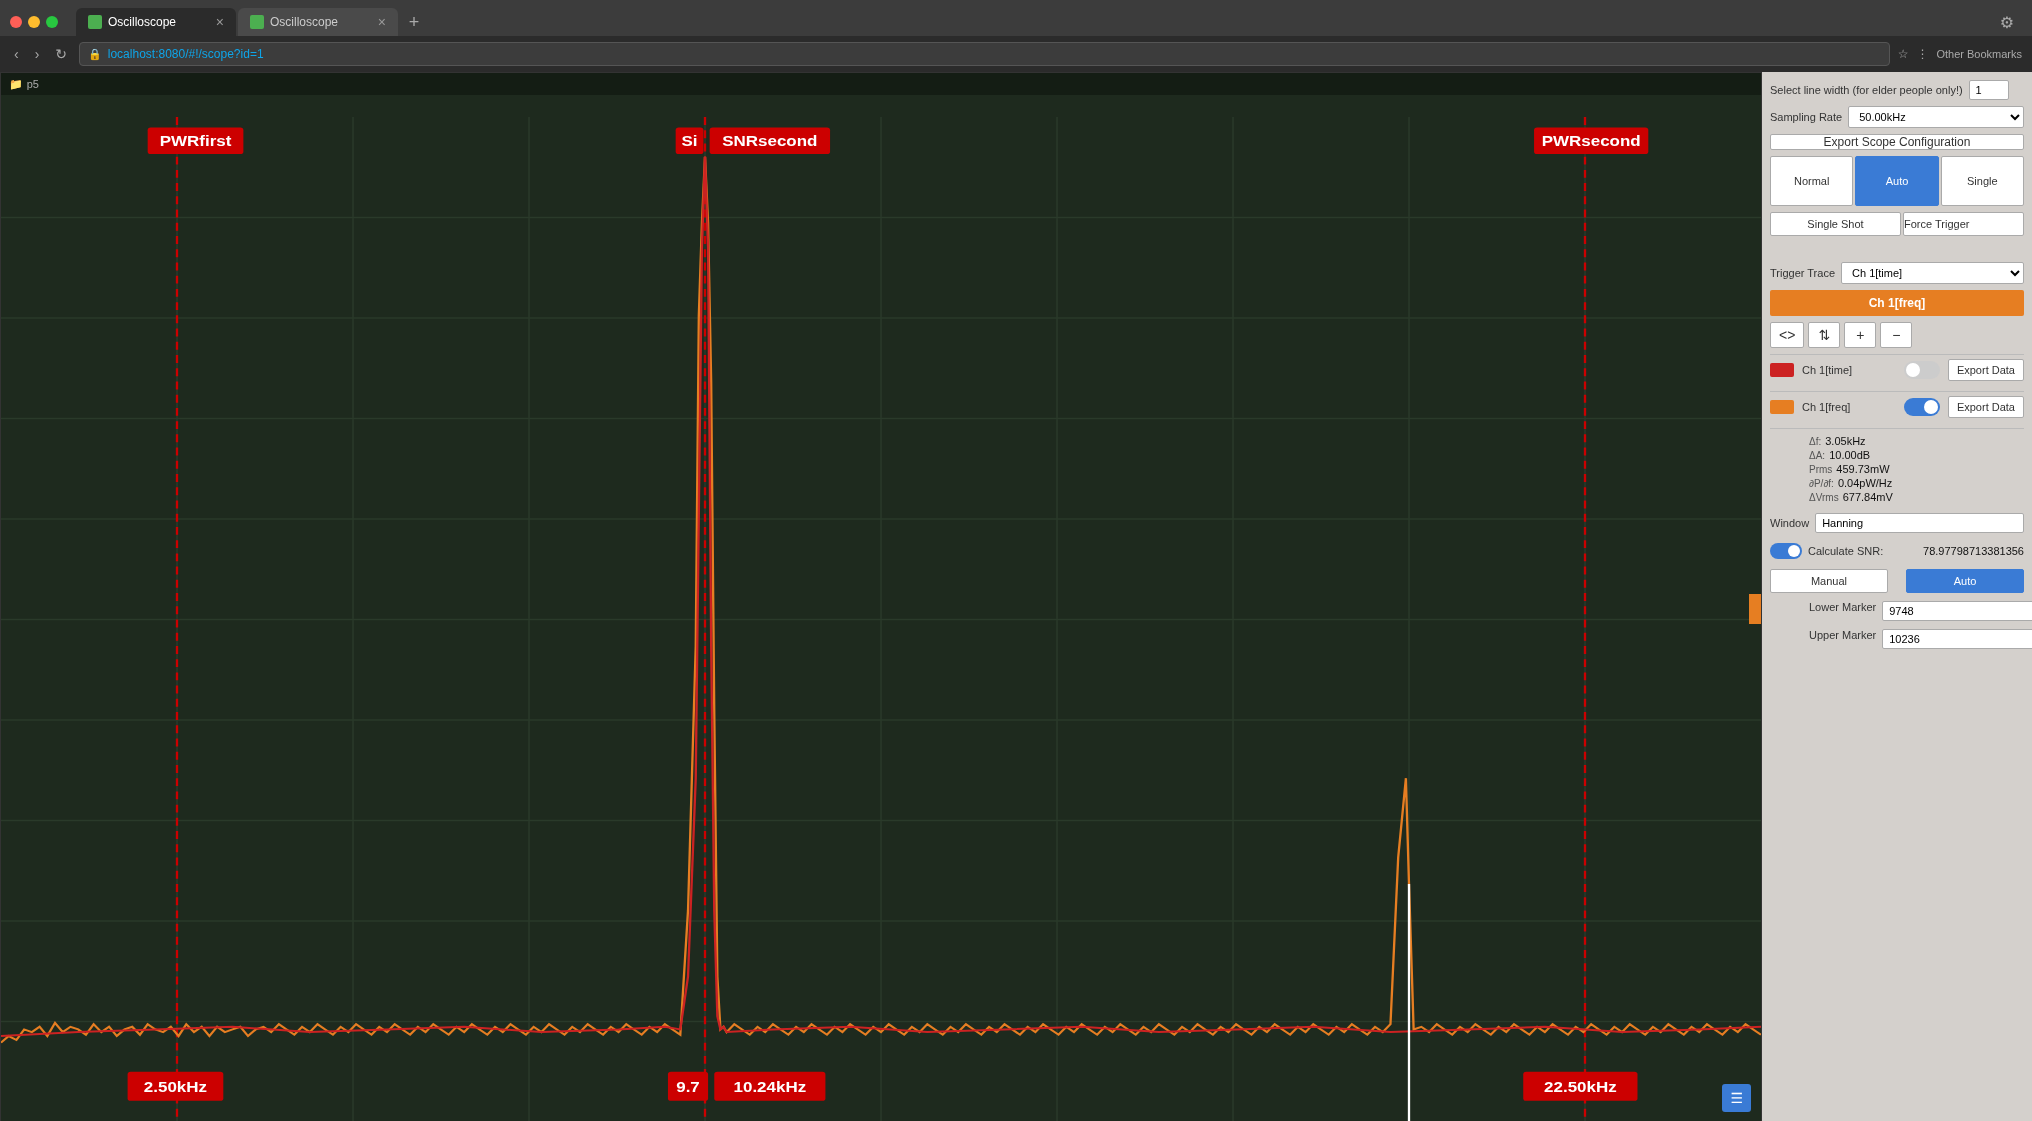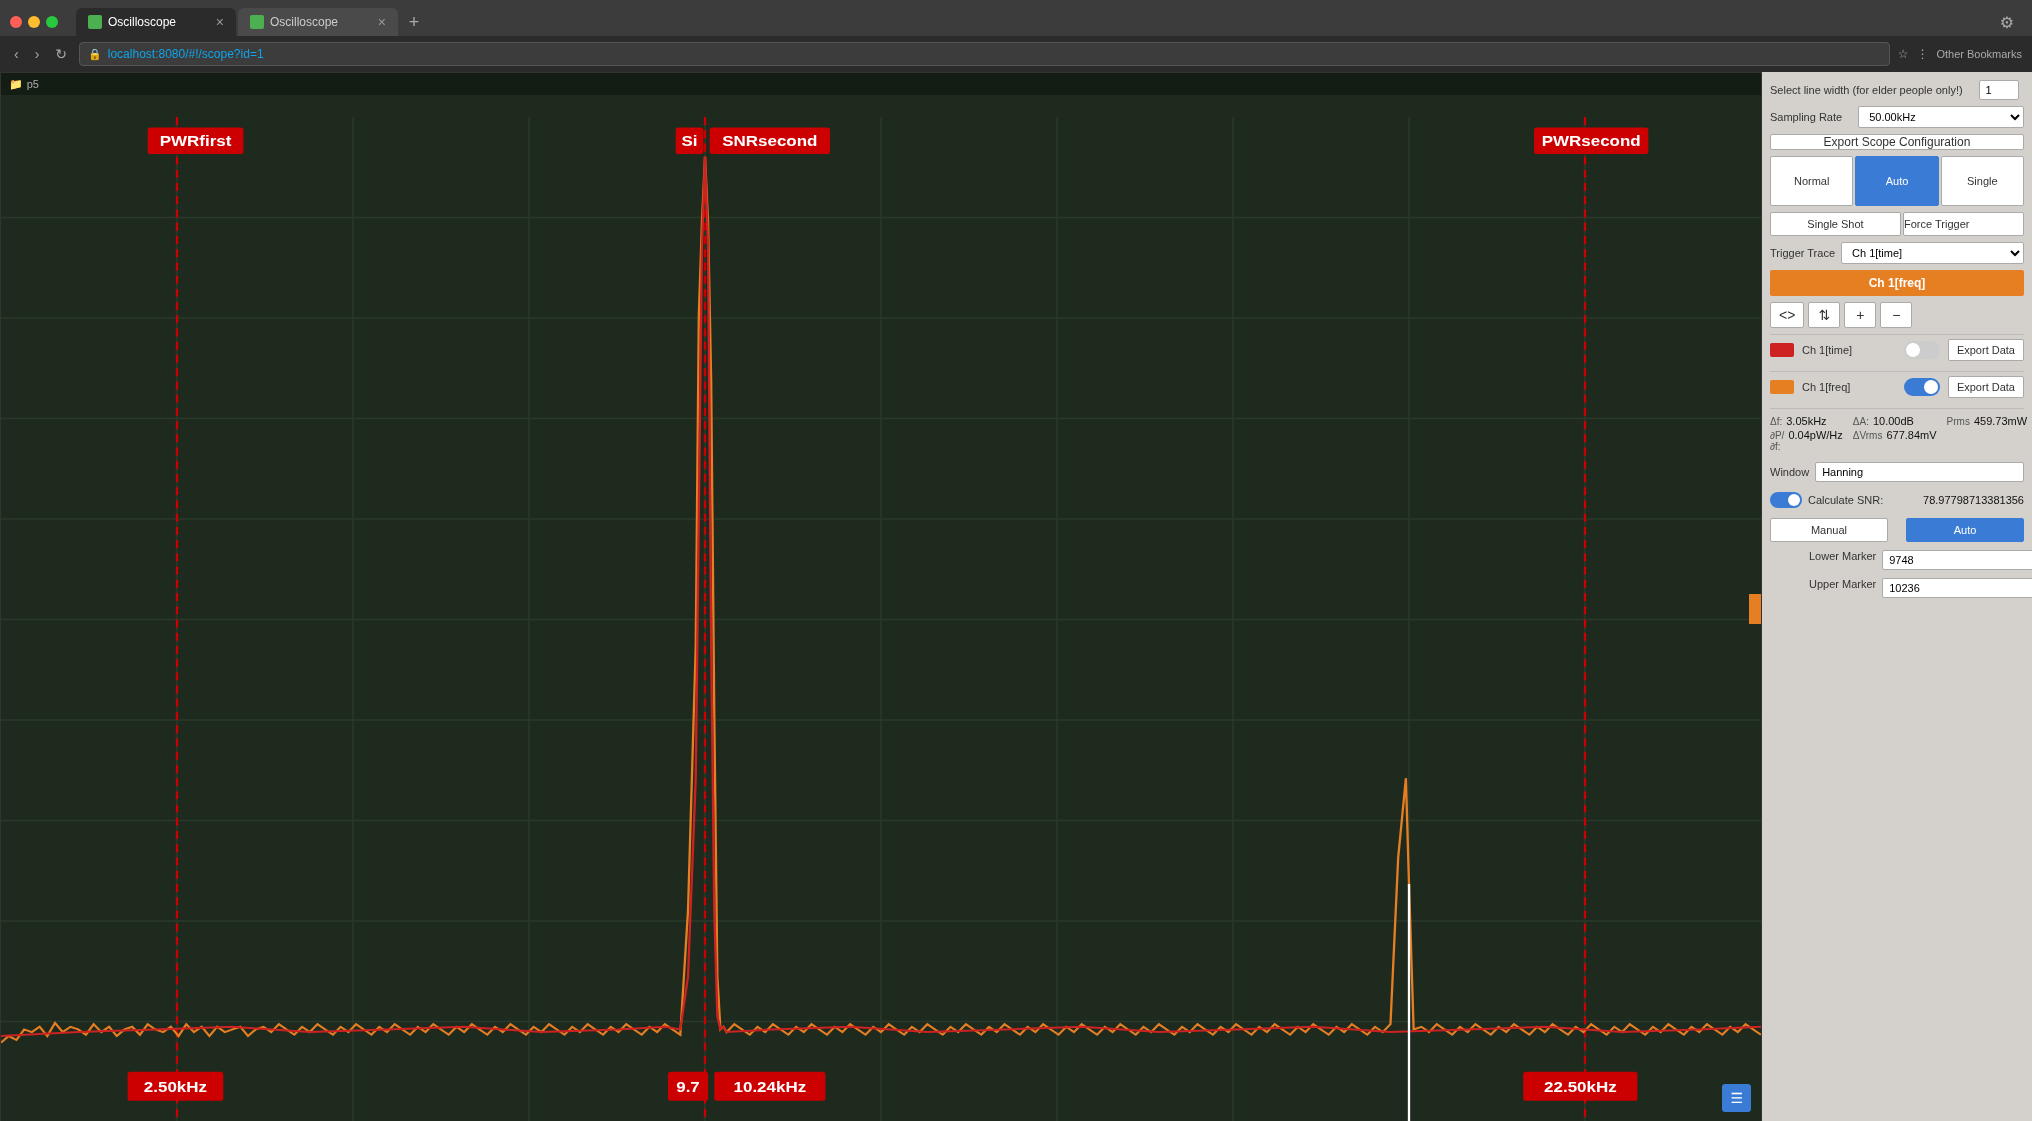--- a/index.html
+++ b/index.html
@@ -39,39 +39,39 @@
 
     
     .scope-canvas { position: absolute; top: 22px; left: 0; right: 0; bottom: 0; }
 
     
     .level-indicator { position: absolute; right: 0; top: 50%; transform: translateY(-50%); width: 12px; height: 30px; background: #e67e22; }
 
     
     .right-panel { width: 270px; background: #d4d0cc; display: flex; flex-direction: column; overflow-y: auto; padding: 8px; gap: 6px; flex-shrink: 0; }
 
-    .panel-row { display: flex; align-items: center; gap: 16px; }
+    .panel-row { display: flex; align-items: center; gap: 6px; }
     .panel-label { color: #333; font-size: 11px; flex-shrink: 0; }
     .panel-input { border: 1px solid #aaa; background: white; padding: 3px 6px; font-size: 11px; border-radius: 2px; }
     .panel-input-sm { width: 40px; }
     .panel-select { border: 1px solid #aaa; background: white; padding: 3px 6px; font-size: 11px; border-radius: 2px; flex: 1; -webkit-appearance: auto; }
 
     .export-btn { width: 100%; background: white; border: 1px solid #aaa; font-size: 12px; text-align: center; cursor: pointer; border-radius: 2px; color: #333; }
 
     
     .btn-group { display: flex; gap: 2px; width: 100%; }
     .mode-btn { flex: 1; padding: 18px; font-size: 11px; border: 1px solid #aaa; background: white; cursor: pointer; border-radius: 2px; color: #333; text-align: center; }
     .mode-btn.active-blue { background: #3a7bd5; color: white; border-color: #3a7bd5; }
     .mode-btn.active-normal { background: white; color: #333; }
 
     .single-shot-btn { flex: 1; padding: 5px; font-size: 11px; border: 1px solid #aaa; background: white; cursor: pointer; border-radius: 2px; color: #333; text-align: center; }
     .force-trigger-btn { flex: 1; font-size: 11px; border: 1px solid #aaa; background: white; cursor: pointer; border-radius: 2px; color: #333; text-align: left; }
 
     
-    .trigger-row { display: flex; align-items: center; gap: 6px; }
+    .trigger-row { display: flex; align-items: center; gap: 6px; margin-top: 20px; }
 
     
     .ch-freq-btn { width: 100%; background: #e67e22; color: white; border: none; padding: 6px; font-size: 12px; font-weight: bold; cursor: pointer; border-radius: 2px; text-align: center; }
 
     
     .icon-btn-row { display: flex; gap: 4px; align-items: center; }
     .icon-btn { border: 1px solid #aaa; background: white; padding: 4px 8px; cursor: pointer; border-radius: 2px; font-size: 14px; color: #333; display: flex; align-items: center; justify-content: center; min-width: 32px; }
 
     
     .channel-row { display: flex; align-items: center; gap: 8px; padding: 4px 0; border-top: 1px solid #bbb; }
@@ -81,21 +81,21 @@
     .toggle-switch { width: 36px; height: 18px; border-radius: 9px; cursor: pointer; position: relative; flex-shrink: 0; }
     .toggle-off { background: #ccc; }
     .toggle-on { background: #3a7bd5; }
     .toggle-knob { position: absolute; width: 14px; height: 14px; border-radius: 50%; background: white; top: 2px; transition: left 0.1s; }
     .toggle-knob-left { left: 2px; }
     .toggle-knob-right { left: 20px; }
     .export-data-btn { background: white; border: 1px solid #aaa; padding: 4px 8px; font-size: 11px; cursor: pointer; border-radius: 2px; color: #333; }
 
     
     .stats-section { border-top: 1px solid #bbb; padding-top: 6px; }
-    .stats-grid { display: grid; grid-template-columns: 1fr 1fr 1fr; gap: 2px 10px; }
+    .stats-grid { display: grid; grid-template-columns: 1fr; gap: 2px 10px; margin-left: 39px; }
     .stat-item { display: flex; align-items: baseline; gap: 4px; }
     .stat-label { font-size: 10px; color: #555; }
     .stat-value { font-size: 11px; color: #111; font-weight: 500; }
 
     
     .window-row { display: flex; align-items: center; gap: 6px; margin-top: 4px; }
     .window-input { flex: 1; border: 1px solid #aaa; background: white; padding: 3px 6px; font-size: 11px; border-radius: 2px; }
 
     
     .snr-row { display: flex; align-items: center; gap: 6px; margin-top: 4px; }

